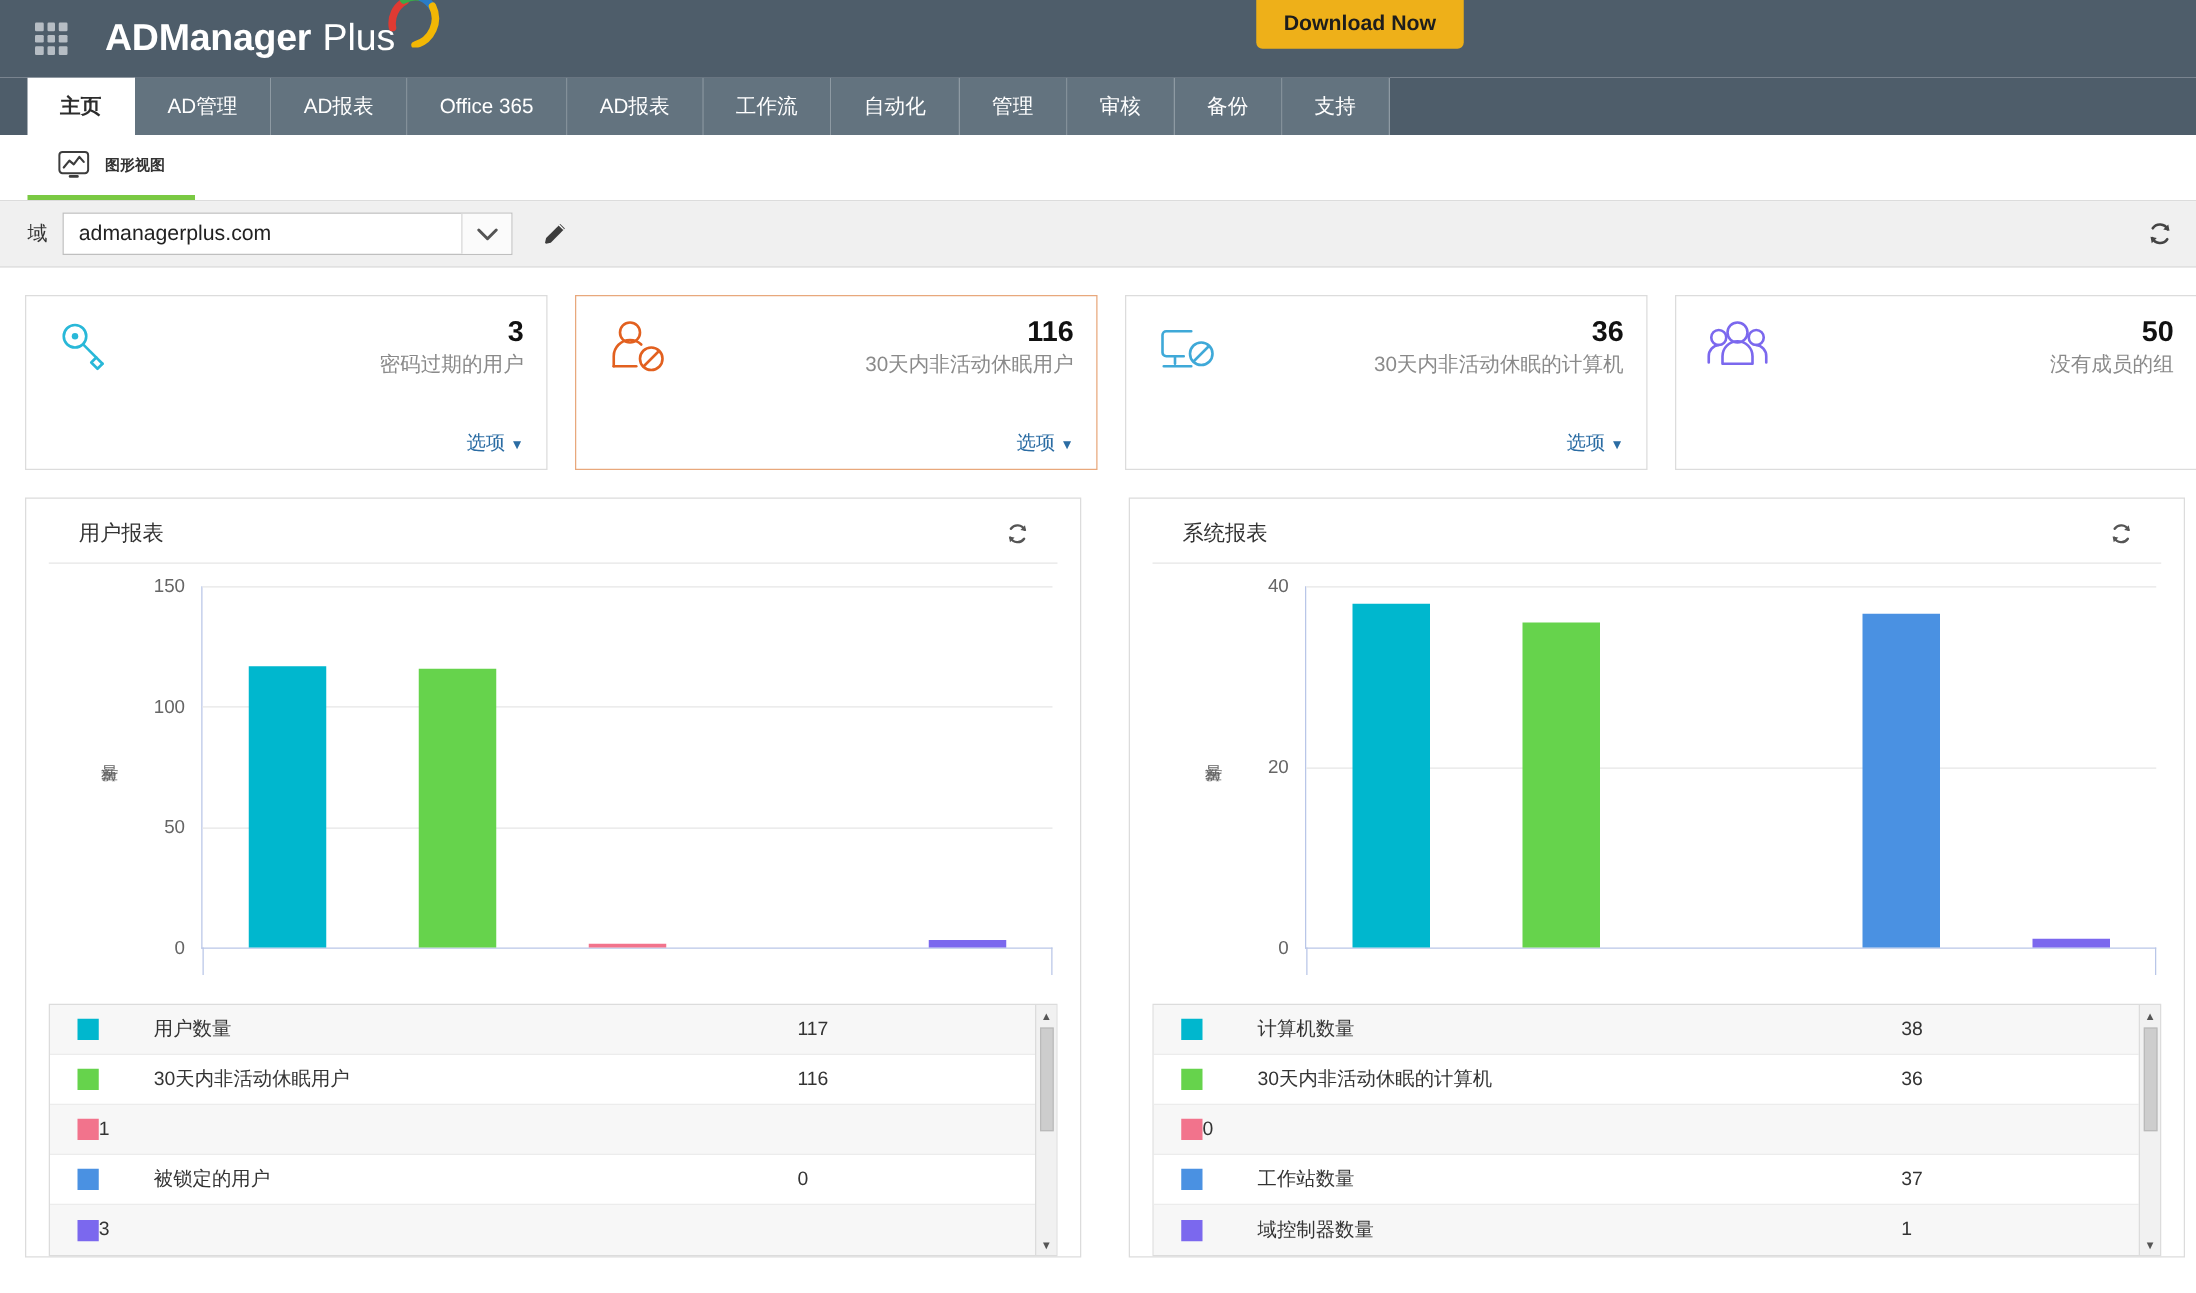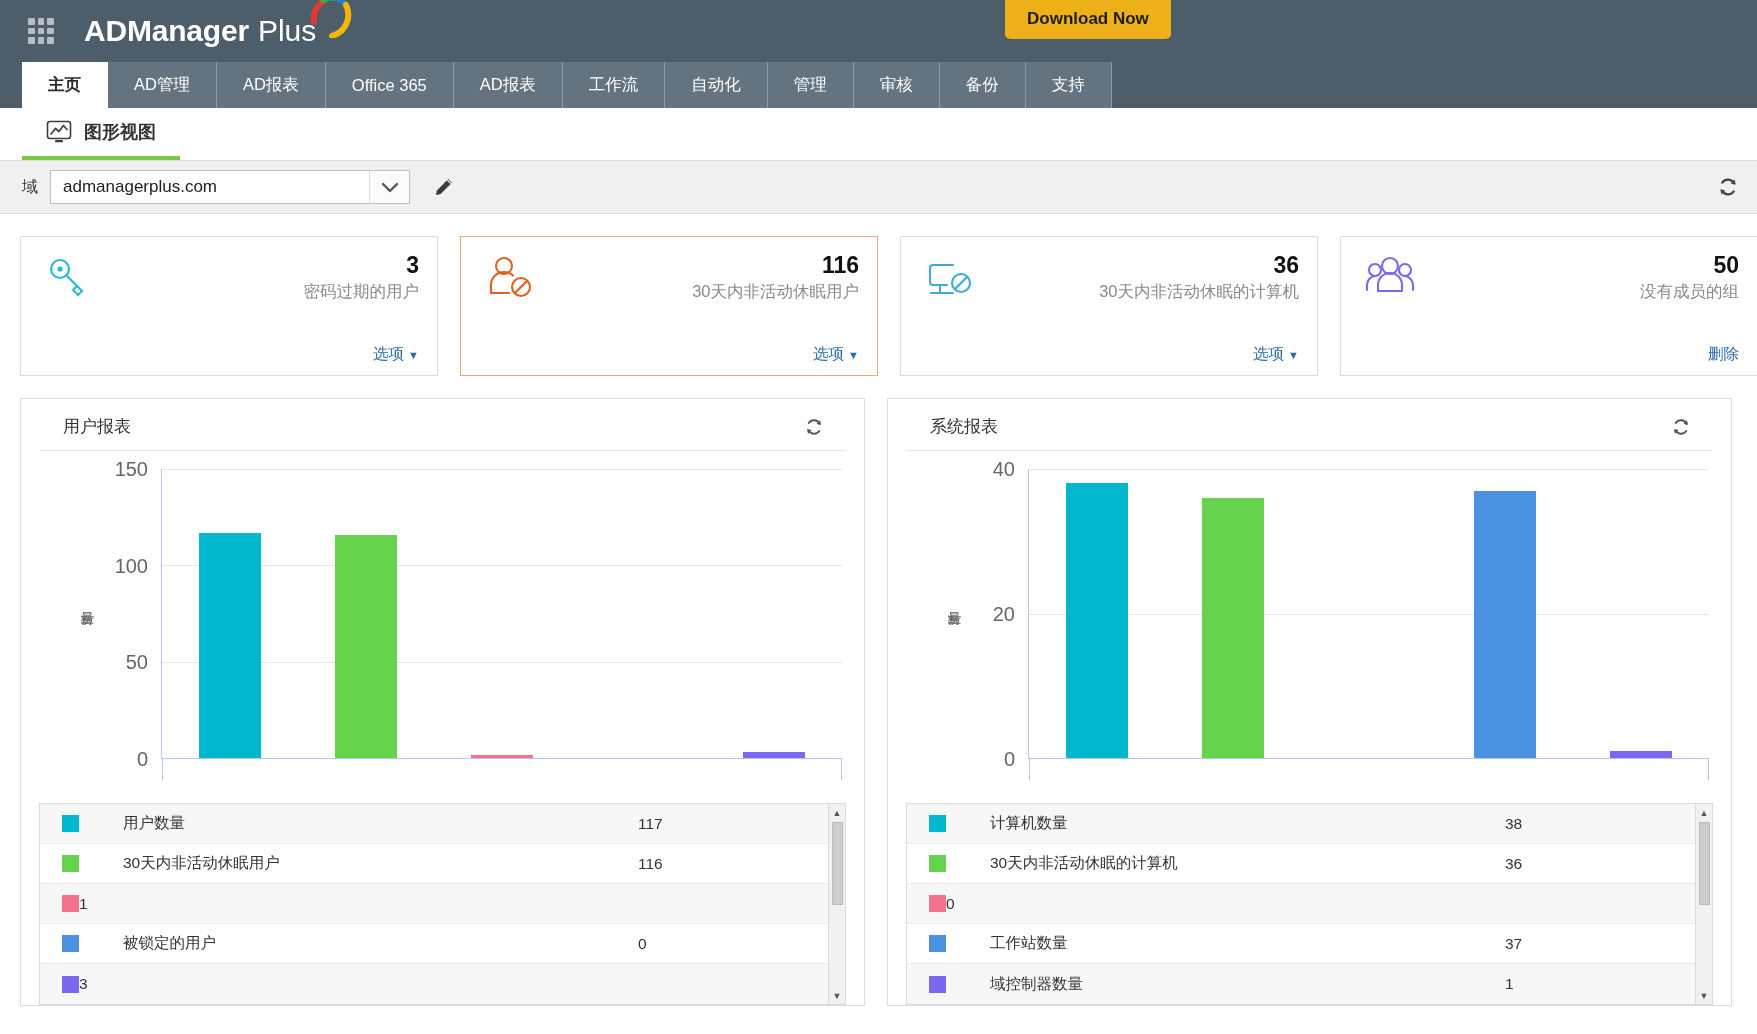--- a/index.html
+++ b/index.html
@@ -92,21 +92,21 @@
     padding-left: 22px;
     border-bottom: 1px solid #dcdcdc;
   }
   .subtab {
     display: flex; align-items: center; gap: 12px;
     height: 100%;
     padding: 0 24px 0 24px;
     border-bottom: 4px solid #7ac943;
     cursor: pointer;
   }
-  .subtab-label { font-size: 18px; font-weight: bold; color: #333; }
+  .subtab-label { font-size: 12px; font-weight: bold; color: #333; }
   .graph-icon { width: 26px; height: 24px; display:block; }
 
   
   .domainrow {
     height: 53px;
     background: #f0f0f0;
     border-bottom: 1px solid #dcdcdc;
     display: flex;
     align-items: center;
     padding: 0 22px;
@@ -167,21 +167,21 @@
     text-align: right;
     font-size: 15.5px;
     color: #2b6ca3;
     cursor: pointer;
   }
   .card-action .tri { font-size: 11px; margin-left: 4px; }
 
   
   .panels {
     display: flex;
-    gap: 22px;
+    gap: 38px;
     padding: 22px 0 0 20px;
   }
   .panel {
     width: 845px;
     height: 608px;
     background: #ffffff;
     border: 1px solid #dcdcdc;
     flex: none;
     display: flex;
     flex-direction: column;
@@ -213,21 +213,21 @@
     text-orientation: upright;
     letter-spacing: -2px;
     white-space: nowrap;
     overflow: hidden;
     height: 22px;
     width: 16px;
   }
   .ticks { position: absolute; left: 0; top: 0; width: 105px; height: 100%; }
   .tick-label {
     position: absolute; right: 0; transform: translateY(-50%);
-    font-size: 20px; color: #666; text-align: right; width: 100%;
+    font-size: 15px; color: #666; text-align: right; width: 100%;
   }
   .plot {
     position: absolute;
     left: 118px; right: 0; top: 0; bottom: 0;
     border-bottom: 1px solid #b9c6e8;
     border-left: 1px solid #b9c6e8;
   }
   .plot .gridline {
     position: absolute; left: 0; right: 0;
     border-top: 1px solid #e6e6e6;
@@ -422,21 +422,20 @@
           <circle cx="12" cy="19" r="6" stroke="#7b68ee" fill="none" stroke-width="2.1" stroke-linecap="round" stroke-linejoin="round"></circle>
           <path d="M4 39 V34 a9 9 0 0 1 8 -9" stroke="#7b68ee" fill="none" stroke-width="2.1" stroke-linecap="round" stroke-linejoin="round"></path>
           <circle cx="42" cy="19" r="6" stroke="#7b68ee" fill="none" stroke-width="2.1" stroke-linecap="round" stroke-linejoin="round"></circle>
           <path d="M50 39 V34 a9 9 0 0 0 -8 -9" stroke="#7b68ee" fill="none" stroke-width="2.1" stroke-linecap="round" stroke-linejoin="round"></path>
         </svg>
         <div class="card-text">
           <div class="card-num">50</div>
           <div class="card-label">没有成员的组</div>
         </div>
       </div>
-      <div class="card-action"><span>删除</span></div>
     </div>
   </div>
 
 <div class="panels" id="panels">
     <div class="panel">
       <div class="panel-head">
         <span class="panel-title">用户报表</span>
         <span class="panel-refresh">
           <svg width="20" height="20" viewBox="0 0 22 22">
             <path d="M17.2 7.5 A7 7 0 0 0 5.2 6.6" stroke="#555" stroke-width="2.1" fill="none" stroke-linecap="round"></path>

